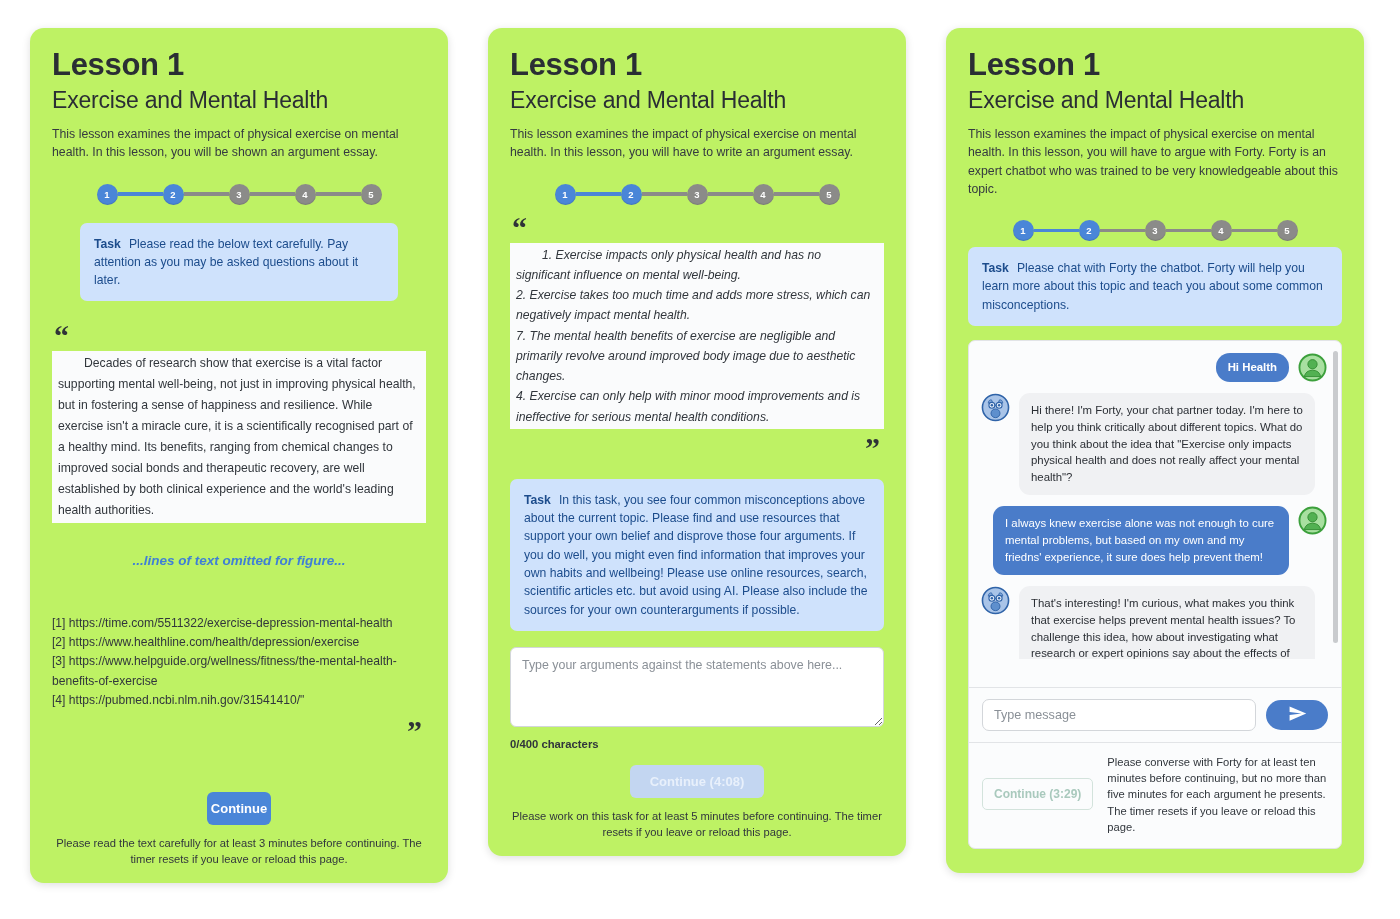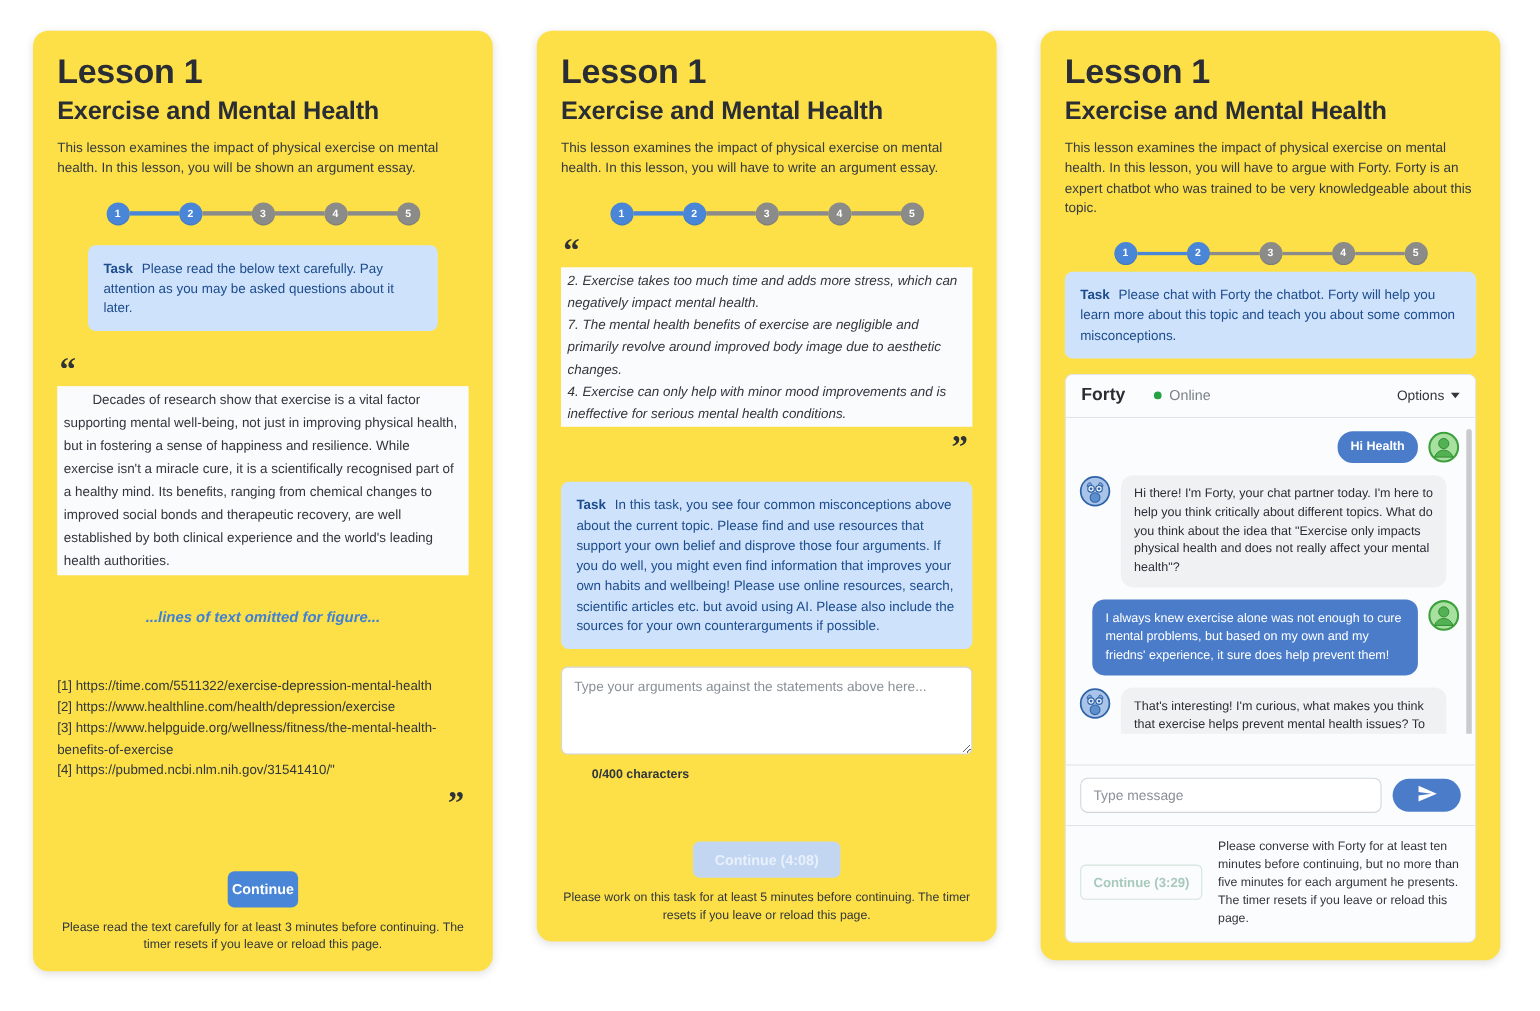--- a/index.html
+++ b/index.html
@@ -10,42 +10,42 @@
     overflow: hidden;
   }
   .stage {
     position: relative;
     width: 1400px; height: 919px;
     display: flex;
     gap: 40px;
     padding: 28px 30px;
   }
   .card {
-    background: #fde047;
+    background: #bef264;
     border-radius: 14px;
     box-shadow: 0 2px 9px rgba(0,0,0,0.13);
     padding: 20px 22px 16px 22px;
     display: flex;
     flex-direction: column;
     position: relative;
   }
   .card-1 { width: 418px; height: 855px; }
   .card-2 { width: 418px; height: 828px; }
   .card-3 { width: 418px; height: 845px; }
 
   h1.lesson-title {
     font-size: 31px;
     font-weight: 700;
     color: #2a2e34;
     letter-spacing: -0.3px;
     line-height: 1.12;
   }
   h2.lesson-sub {
     font-size: 23px;
-    font-weight: 700;
+    font-weight: 400;
     color: #2a2e34;
     margin-top: 4px;
     letter-spacing: -0.2px;
     line-height: 1.15;
   }
   p.lesson-intro {
     font-size: 12.3px;
     color: #353a40;
     line-height: 1.48;
     margin-top: 12px;
@@ -172,21 +172,21 @@
     border: 1px solid #d3d6da;
     border-radius: 6px;
     background: #fff;
     padding: 10px 11px;
     font-size: 12.4px;
     color: #31363c;
     font-family: "Liberation Sans", sans-serif;
     resize: vertical;
   }
   .ta::placeholder { color: #8a9097; }
-  .char-count { font-size: 11.3px; color: #31363c; margin-top: 7px; font-weight: 600; margin-left: 28px; }
+  .char-count { font-size: 11.3px; color: #31363c; margin-top: 7px; font-weight: 600; }
 
   
   .chat-panel {
     border: 1px solid #e2e4e7;
     border-radius: 7px;
     background: #fbfcfd;
     margin-top: 14px;
     display: flex;
     flex-direction: column;
     overflow: hidden;
@@ -360,20 +360,21 @@
       <div class="step-dot">3</div>
       <div class="step-line"></div>
       <div class="step-dot">4</div>
       <div class="step-line"></div>
       <div class="step-dot">5</div>
     </div>
 
     <div class="quote-wrap" style="margin-top:8px;">
       <div class="qmark qmark-open">“</div>
       <div class="quote-body quote-italic" style="margin-top:6px;line-height:1.66;">
+        <span class="indent">1. Exercise impacts only physical health and has no significant influence on mental well-being.</span>
         <span style="display:block;">2. Exercise takes too much time and adds more stress, which can negatively impact mental health.</span>
         <span style="display:block;">7. The mental health benefits of exercise are negligible and primarily revolve around improved body image due to aesthetic changes.</span>
         <span style="display:block;">4. Exercise can only help with minor mood improvements and is ineffective for serious mental health conditions.</span>
       </div>
       <div class="qmark qmark-close" style="margin-top:10px;">”</div>
     </div>
 
     <div style="margin-top:22px;">
       <div class="task-box">
         <b>Task</b><span>In this task, you see four common misconceptions above about the current topic. Please find and use resources that support your own belief and disprove those four arguments. If you do well, you might even find information that improves your own habits and wellbeing! Please use online resources, search, scientific articles etc. but avoid using AI. Please also include the sources for your own counterarguments if possible.</span>
@@ -408,31 +409,20 @@
       <div class="step-dot">4</div>
       <div class="step-line"></div>
       <div class="step-dot">5</div>
     </div>
 
     <div class="task-box">
       <b>Task</b><span>Please chat with Forty the chatbot. Forty will help you learn more about this topic and teach you about some common misconceptions.</span>
     </div>
 
     <div class="chat-panel">
-      <div class="chat-head">
-        <span class="chat-name">Forty</span>
-        <span class="chat-status">
-          <span class="dot-online"></span>
-          <span>Online</span>
-        </span>
-        <span class="chat-options">
-          <span>Options</span>
-          <span class="caret"></span>
-        </span>
-      </div>
 
       <div class="chat-body">
 
         <div class="msg-row user">
           <div class="bubble-user small">Hi Health</div>
           <span class="avatar">
             <svg viewBox="0 0 40 40" width="29" height="29">
               <circle cx="20" cy="20" r="18" fill="#a8e0a0" stroke="#3ca03c" stroke-width="2.6"></circle>
               <circle cx="20" cy="15.5" r="6.4" fill="#52b152" stroke="#2f8a2f" stroke-width="1.2"></circle>
               <path d="M8.6 32.5a11.8 11.8 0 0 1 22.8 0z" fill="#52b152" stroke="#2f8a2f" stroke-width="1.2"></path>

